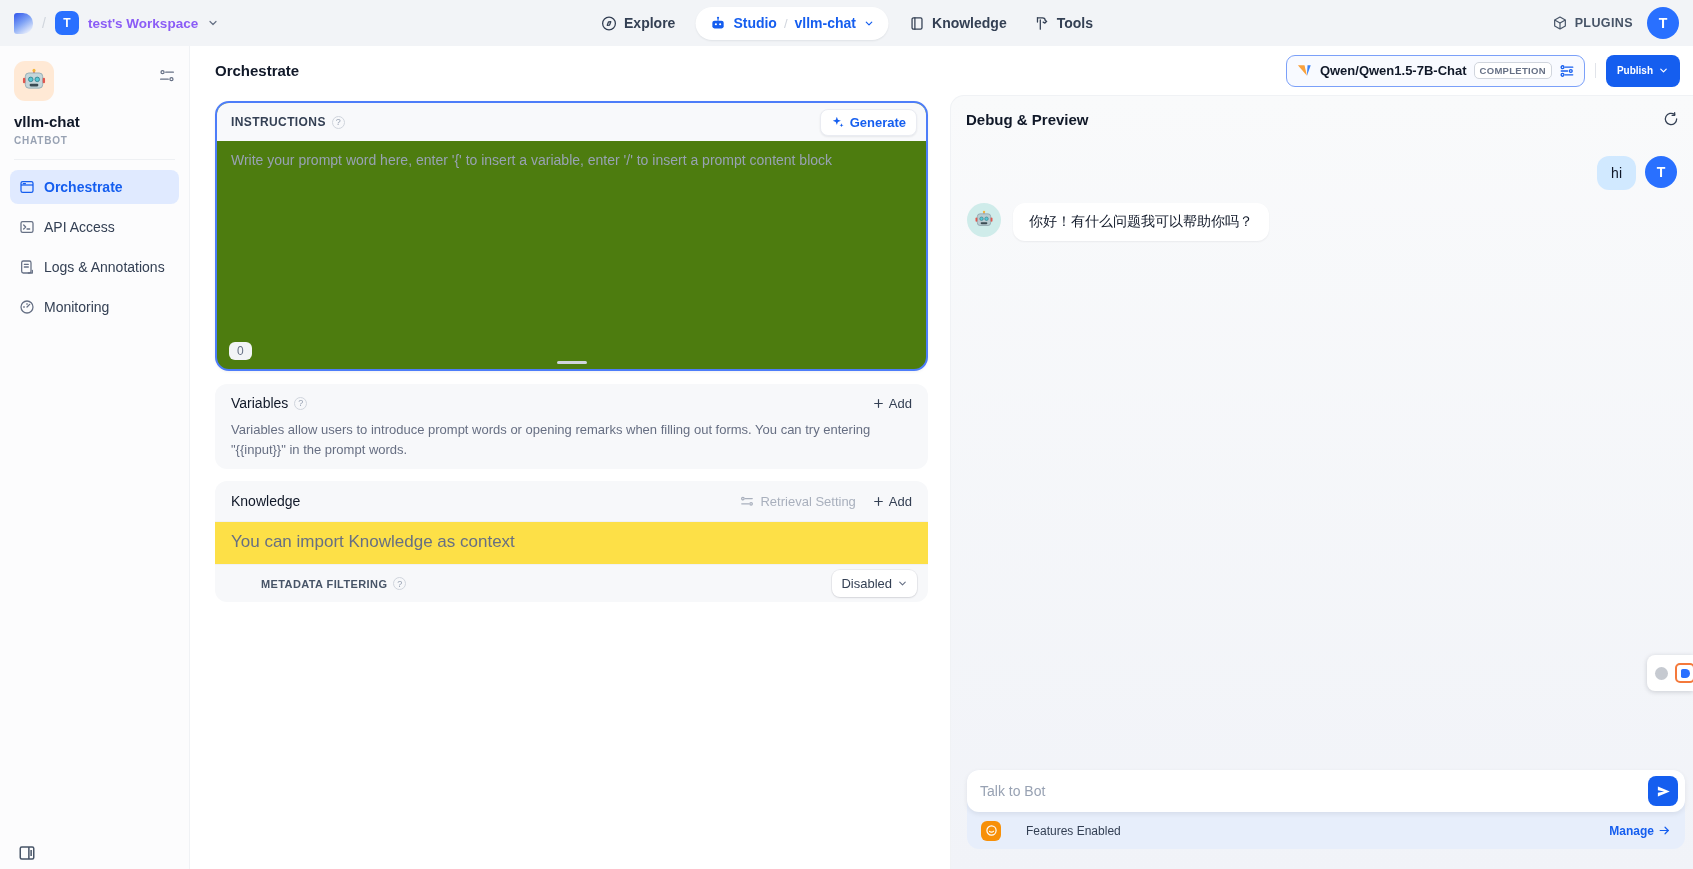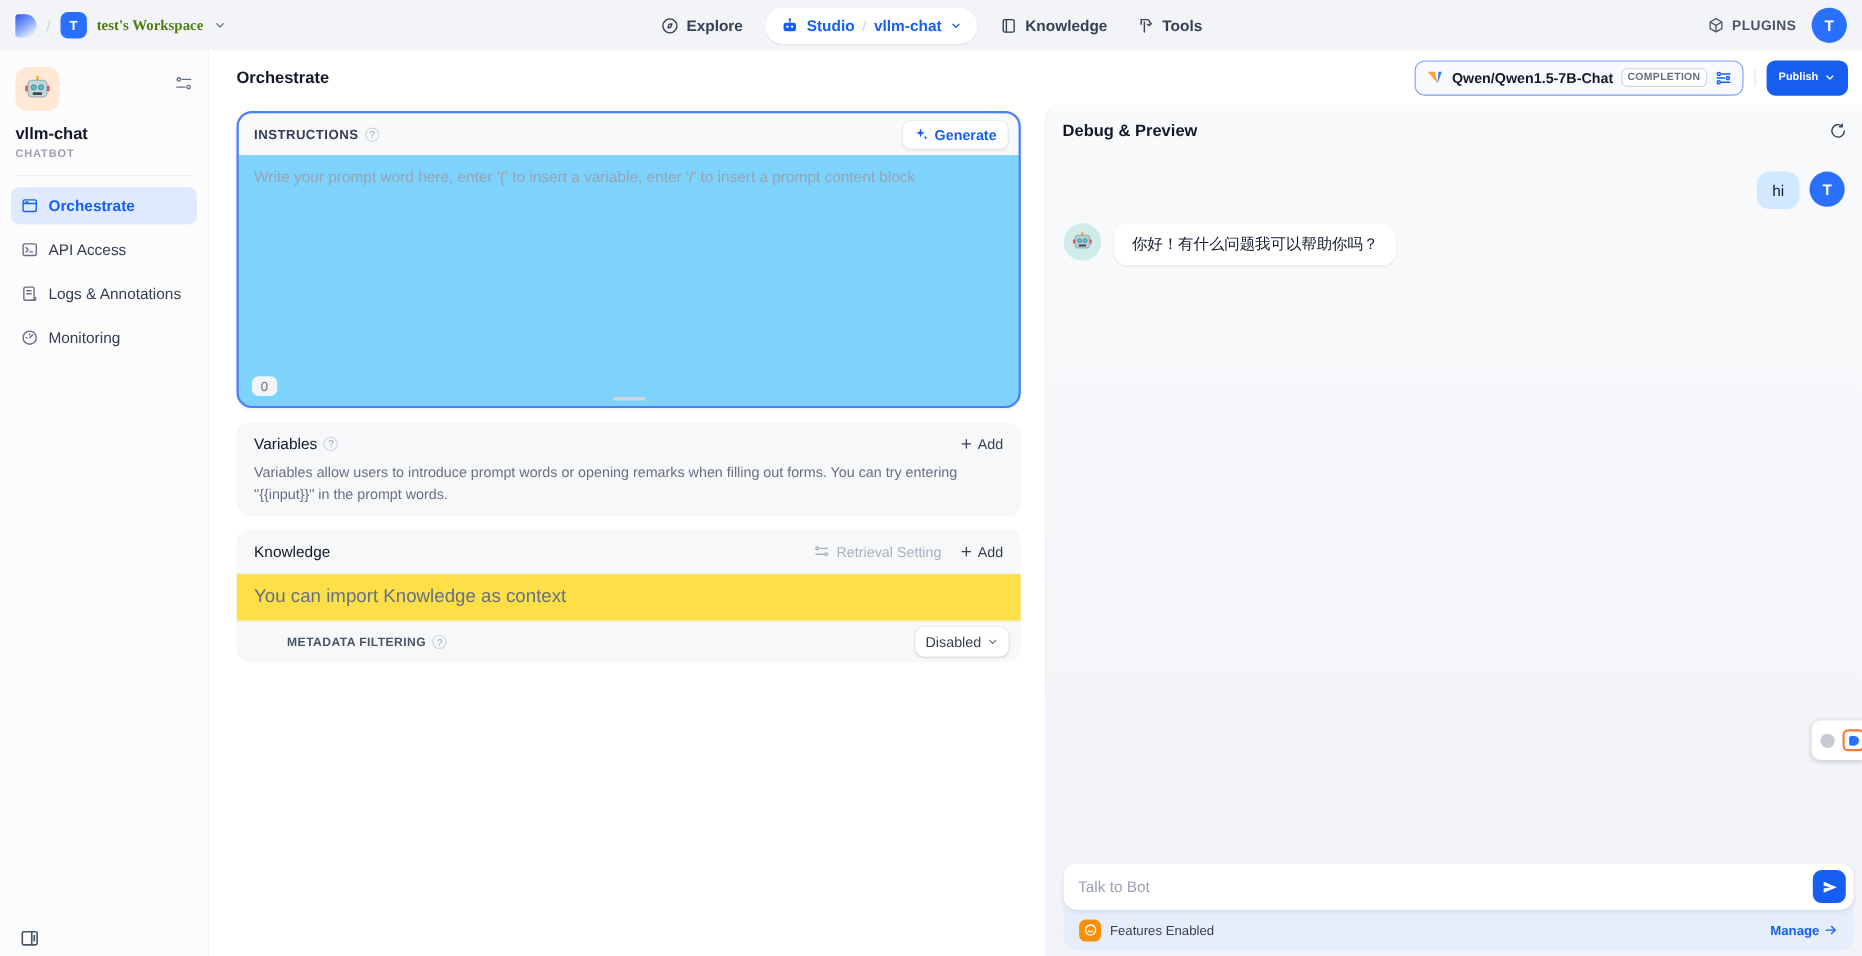--- a/index.html
+++ b/index.html
@@ -11,21 +11,21 @@
   svg { display:block; }
 
   
   .topbar { height:46px; background:#f2f4f7; display:flex; align-items:center; padding:0 14px; position:relative; }
   .tb-left { display:flex; align-items:center; gap:9px; }
   .dify-logo { width:19px; height:21px; border-radius:3px 10px 10px 3px;
     background:linear-gradient(145deg,#2f54eb 0%,#7ea2f5 45%,#e3eafb 85%); }
   .tb-slash { color:#d0d5dd; font-size:14px; }
   .ws-avatar { width:24px; height:24px; border-radius:7px; background:#2970ff; color:#fff;
     font-size:12px; font-weight:700; display:flex; align-items:center; justify-content:center; }
-  .ws-name { font-size:13.5px; font-weight:600; color:#4d7c0f;font-family:Liberation Serif, serif; }
+  .ws-name { font-size:13.5px; font-weight:600; color:#8b5cf6; }
   .tb-center { position:absolute; left:50%; top:0; height:100%; transform:translateX(-50%);
     display:flex; align-items:center; gap:14px; }
   .tb-item { display:flex; align-items:center; gap:7px; font-size:14px; font-weight:600; color:#344054; padding:0 6px; }
   .studio-pill { background:#fff; border-radius:999px; height:33px; display:flex; align-items:center; gap:7px;
     padding:0 14px; box-shadow:0 1px 2px rgba(16,24,40,.08); }
   .studio-pill .lbl { font-size:14px; font-weight:600; color:#155eef; }
   .studio-pill .sep { color:#d0d5dd; font-size:13px; }
   .tb-right { margin-left:auto; display:flex; align-items:center; gap:14px; }
   .plugins { display:flex; align-items:center; gap:7px; font-size:12.5px; font-weight:600; color:#475467; letter-spacing:.4px; }
   .user-avatar { width:32px; height:32px; border-radius:50%; background:#2970ff; color:#fff;
@@ -65,21 +65,21 @@
     font-family:inherit; }
 
   .content-row { display:flex; height:774px; }
   .config-col { width:760px; padding:0 22px 0 25px; flex:none; }
   .debug-col { flex:1; position:relative; border-radius:14px 0 0 0;
     background:linear-gradient(180deg,#f9fafb 0%,#f1f3f8 100%);
     border-left:1px solid #f0f2f5; border-top:1px solid #f0f2f5; min-width:0; }
 
   
   .instructions-panel { margin-top:6px; height:270px; border:2px solid #4d7df9; border-radius:14px;
-    background:#7dd3fc; display:flex; flex-direction:column; overflow:hidden; box-shadow:0 1px 3px rgba(16,24,40,.06); }
+    background:#4d7c0f; display:flex; flex-direction:column; overflow:hidden; box-shadow:0 1px 3px rgba(16,24,40,.06); }
   .ip-header { height:38px; flex:none; display:flex; align-items:center; padding:0 9px 0 14px; background:#f8f9fb; }
   .ip-title { font-size:12px; font-weight:700; color:#344054; letter-spacing:.4px; }
   .help-ic { width:13px; height:13px; border:1px solid #d0d5dd; border-radius:50%; color:#98a2b3;
     font-size:9px; display:inline-flex; align-items:center; justify-content:center; margin-left:6px; }
   .generate-btn { margin-left:auto; height:27px; background:#fff; border:1px solid #eaecf2; border-radius:8px;
     display:flex; align-items:center; gap:5px; padding:0 10px; font-size:13px; color:#155eef; font-weight:600;
     box-shadow:0 1px 2px rgba(16,24,40,.08); cursor:pointer; font-family:inherit; }
   .ip-body { flex:1; padding:11px 14px; }
   .ip-body textarea { width:100%; height:100%; border:none; outline:none; resize:none; background:transparent;
     font-family:inherit; font-size:14px; color:#101828; }
@@ -120,30 +120,30 @@
   .msg-row.user { justify-content:flex-end; gap:9px; }
   .bubble { border-radius:12px; font-size:14px; color:#101828; }
   .bubble.user { background:#d1e9ff; padding:9px 14px; }
   .chat-avatar-user { width:32px; height:32px; border-radius:50%; background:#2970ff; color:#fff;
     font-size:14px; font-weight:600; display:flex; align-items:center; justify-content:center; flex:none; }
   .msg-row.bot { gap:12px; margin-top:13px; }
   .chat-avatar-bot { width:34px; height:34px; border-radius:50%; background:#cfecea;
     display:flex; align-items:center; justify-content:center; flex:none; }
   .bubble.bot { background:#fff; padding:10px 16px; box-shadow:0 1px 2px rgba(16,24,40,.06); }
 
-  .chat-footer { position:absolute; left:16px; right:8px; bottom:5px; }
+  .chat-footer { position:absolute; left:16px; right:8px; bottom:20px; }
   .features-wrap { background:#e7eefb; border-radius:12px; }
   .chat-input { background:#fff; border-radius:12px; height:42px; display:flex; align-items:center;
     padding:0 7px 0 13px; box-shadow:0 2px 5px rgba(16,24,40,.08); }
   .chat-input input { flex:1; border:none; outline:none; font-family:inherit; font-size:14px; color:#101828;
     background:transparent; }
   .chat-input input::placeholder { color:#98a2b3; }
   .send-btn { width:30px; height:30px; background:#155eef; border:none; border-radius:8px;
     display:flex; align-items:center; justify-content:center; cursor:pointer; flex:none; }
-  .features-row { height:37px; display:flex; align-items:center; padding:0 14px; gap:8px; }
+  .features-row { height:37px; display:flex; align-items:center; padding:0 14px; gap:25px; }
   .feat-icon { width:20px; height:20px; border-radius:6px; background:#f79009;
     display:flex; align-items:center; justify-content:center; flex:none; }
   .feat-label { font-size:12px; color:#344054; font-weight:500; }
   .manage-link { margin-left:auto; display:flex; align-items:center; gap:4px; font-size:12px;
     color:#155eef; font-weight:600; cursor:pointer; }
 
   
   .float-widget { position:absolute; right:0; top:655px; height:36px; width:46px; background:#fff;
     border-radius:8px 0 0 8px; box-shadow:0 1px 5px rgba(16,24,40,.18); display:flex; align-items:center;
     gap:7px; padding-left:8px; overflow:hidden; z-index:6; cursor:pointer; }

